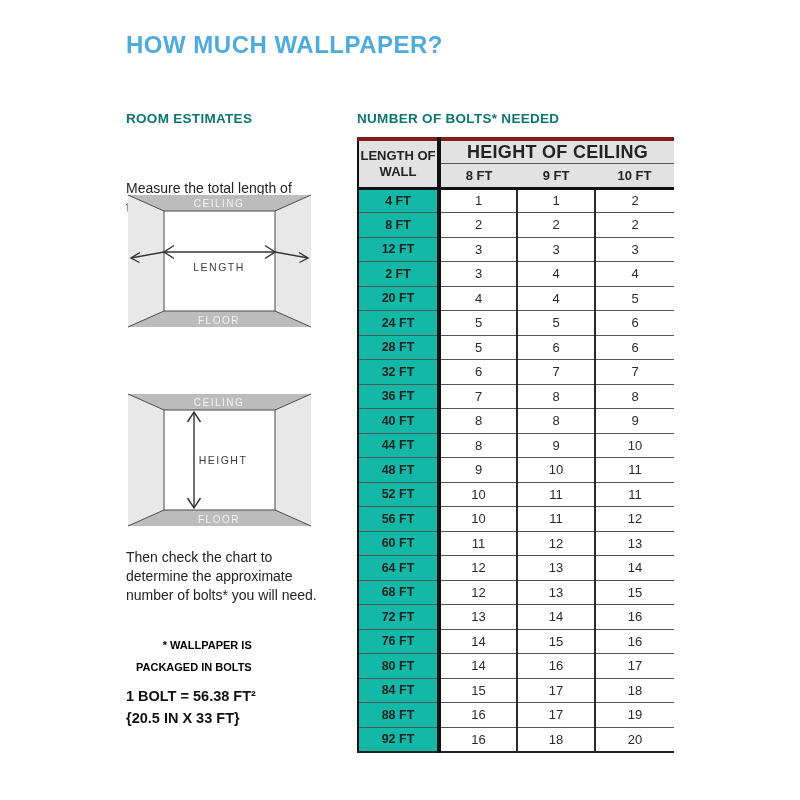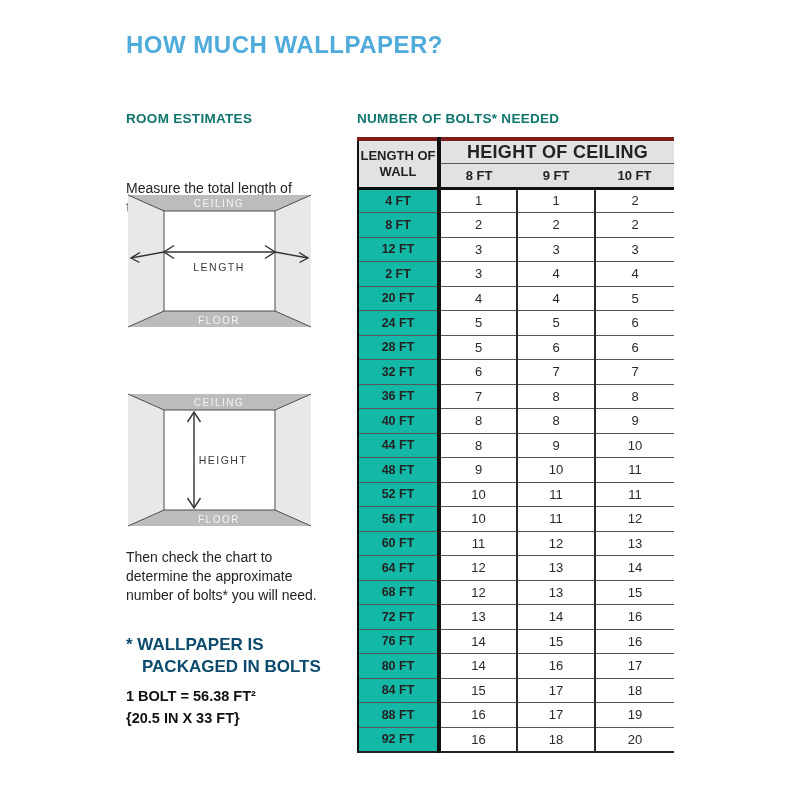--- a/index.html
+++ b/index.html
@@ -35,23 +35,23 @@
   .step1 { position: absolute; left: 126px; top: 139px; margin-top: 40px; }
   .step2 { position: absolute; left: 126px; top: 348px; }
   .step3 { position: absolute; left: 126px; top: 548px; }
 
   .diagram { position: absolute; width: 187px; height: 136px; }
   .diagram1 { left: 126px; top: 193px; }
   .diagram2 { left: 126px; top: 392px; }
 
   .footnote {
     position: absolute; left: 126px; top: 634px;
-    font-size: 17px; font-weight: 700; line-height: 22px; color: #0c4a6e;
-  }
-  .footnote .indent { margin-left: 16px; }
+    font-size: 11px; font-weight: 700; line-height: 22px; color: #000000; text-align: right;
+  }
+  .footnote .indent { margin-left: 10px; }
   .bolt-spec {
     position: absolute; left: 126px; top: 677px;
     font-size: 14.5px; font-weight: 700; line-height: 22px; color: #111;
     white-space: pre-line;
     margin-top: 8px;
   }
 
   table.bolts {
     position: absolute; left: 357px; top: 137px;
     width: 316px; border-collapse: collapse; table-layout: fixed;

